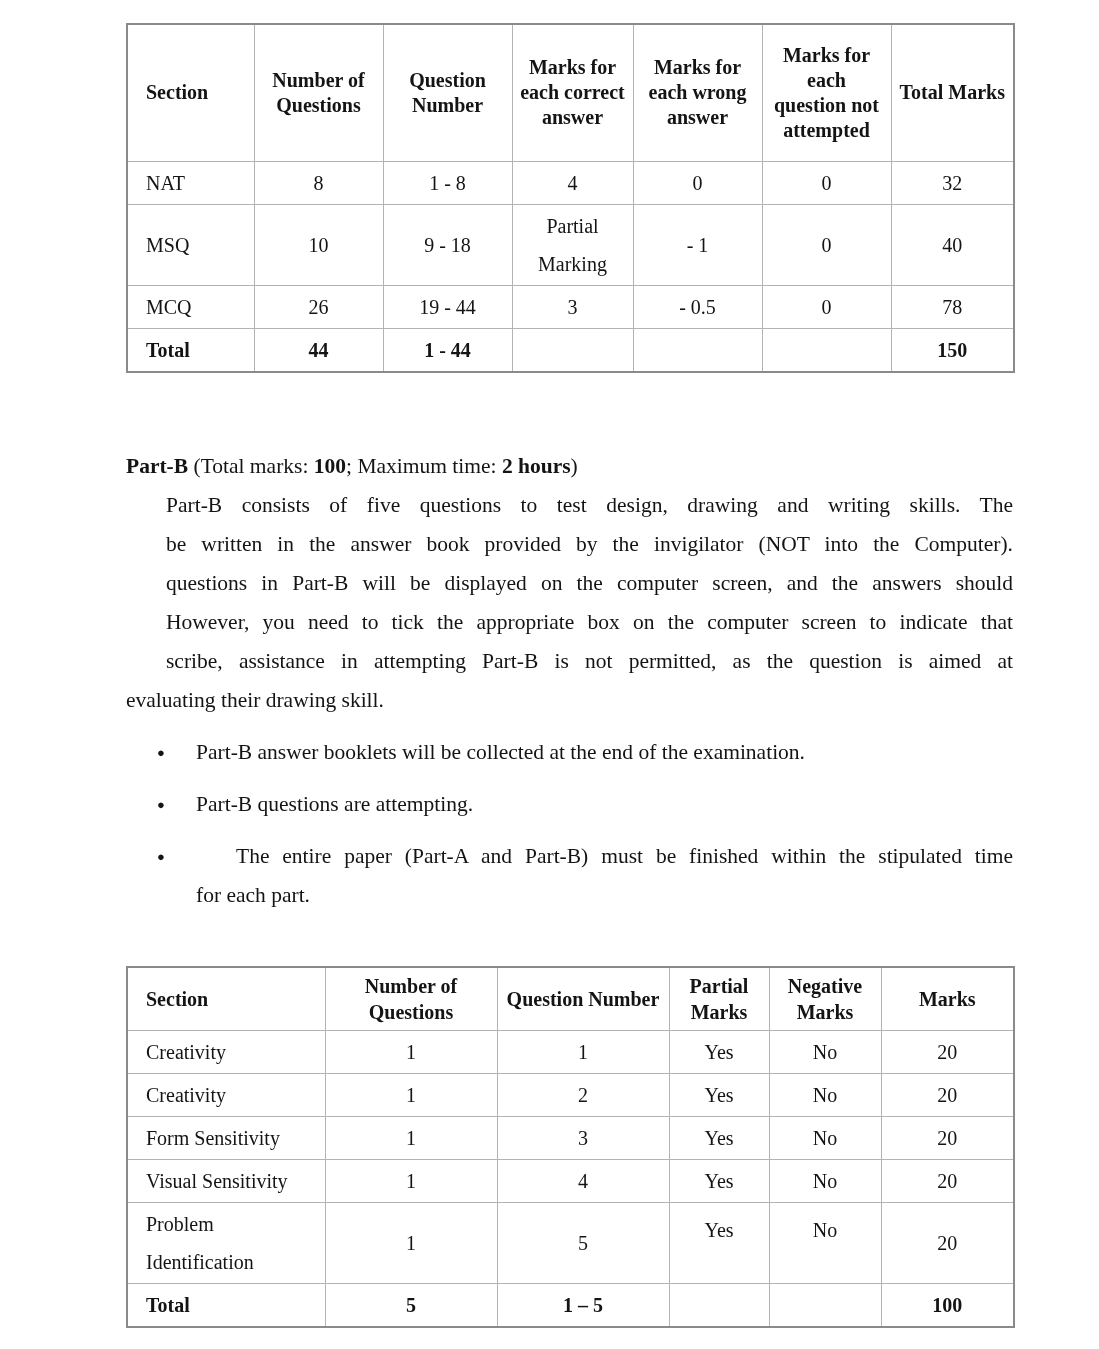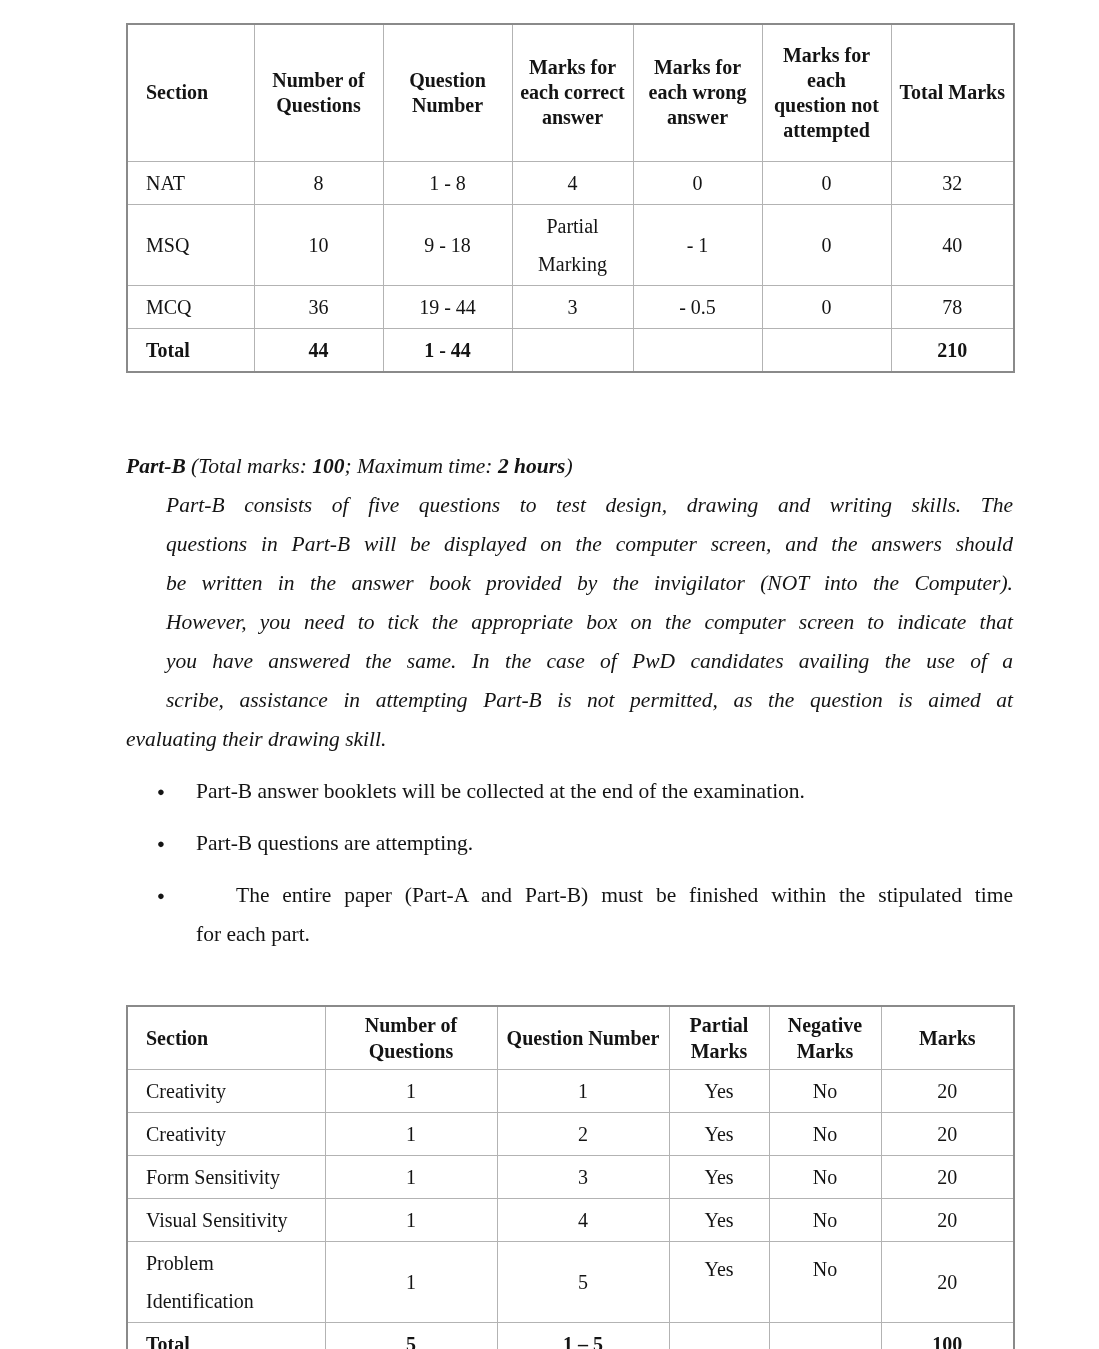--- a/index.html
+++ b/index.html
@@ -52,21 +52,20 @@
   .t2 .r0 td, .t2 .r1 td, .t2 .r2 td, .t2 .r3 td { height: 40px; }
   .t2 .r4 td { height: 78px; }
   .t2 .r5 td { height: 40px; }
 
   
   .textblock {
     margin-top: 74px;
     width: 887px;
     font-size: 21.5px;
     line-height: 39px;
-    font-style: italic;
   }
   .heading b { font-weight: bold; }
   .jline {
     text-align: justify;
     text-align-last: justify;
     -moz-text-align-last: justify;
     white-space: nowrap;
     margin-left: 40px;
   }
   .jline, .pline { min-height: 39px; }
@@ -128,48 +127,47 @@
         <td class="left">MSQ</td>
         <td>10</td>
         <td>9 - 18</td>
         <td>Partial Marking</td>
         <td>- 1</td>
         <td>0</td>
         <td>40</td>
       </tr>
       <tr class="r2">
         <td class="left">MCQ</td>
-        <td>36</td>
+        <td>26</td>
         <td>19 - 44</td>
         <td>3</td>
         <td>- 0.5</td>
         <td>0</td>
         <td>78</td>
       </tr>
       <tr class="r3 bold">
         <td class="left">Total</td>
         <td>44</td>
         <td>1 - 44</td>
         <td></td>
         <td></td>
         <td></td>
-        <td>210</td>
+        <td>150</td>
       </tr>
     </tbody>
   </table>
 
   <div class="textblock">
     <div class="heading">
       <b>Part-B</b><span> (Total marks: </span><b>100</b><span>; Maximum time: </span><b>2 hours</b><span>)</span>
     </div>
     <div class="jline">Part-B consists of five questions to test design, drawing and writing skills. The</div>
+    <div class="jline">be written in the answer book provided by the invigilator (NOT into the Computer).</div>
     <div class="jline">questions in Part-B will be displayed on the computer screen, and the answers should</div>
-    <div class="jline">be written in the answer book provided by the invigilator (NOT into the Computer).</div>
     <div class="jline">However, you need to tick the appropriate box on the computer screen to indicate that</div>
-    <div class="jline">you have answered the same. In the case of PwD candidates availing the use of a</div>
     <div class="jline">scribe, assistance in attempting Part-B is not permitted, as the question is aimed at</div>
     <div class="pline">evaluating their drawing skill.</div>
   </div>
 
   <div class="bullets">
     <div class="bullet">
       <span class="dot">●</span>
       <div class="btext">Part-B answer booklets will be collected at the end of the examination.</div>
     </div>
     <div class="bullet">

